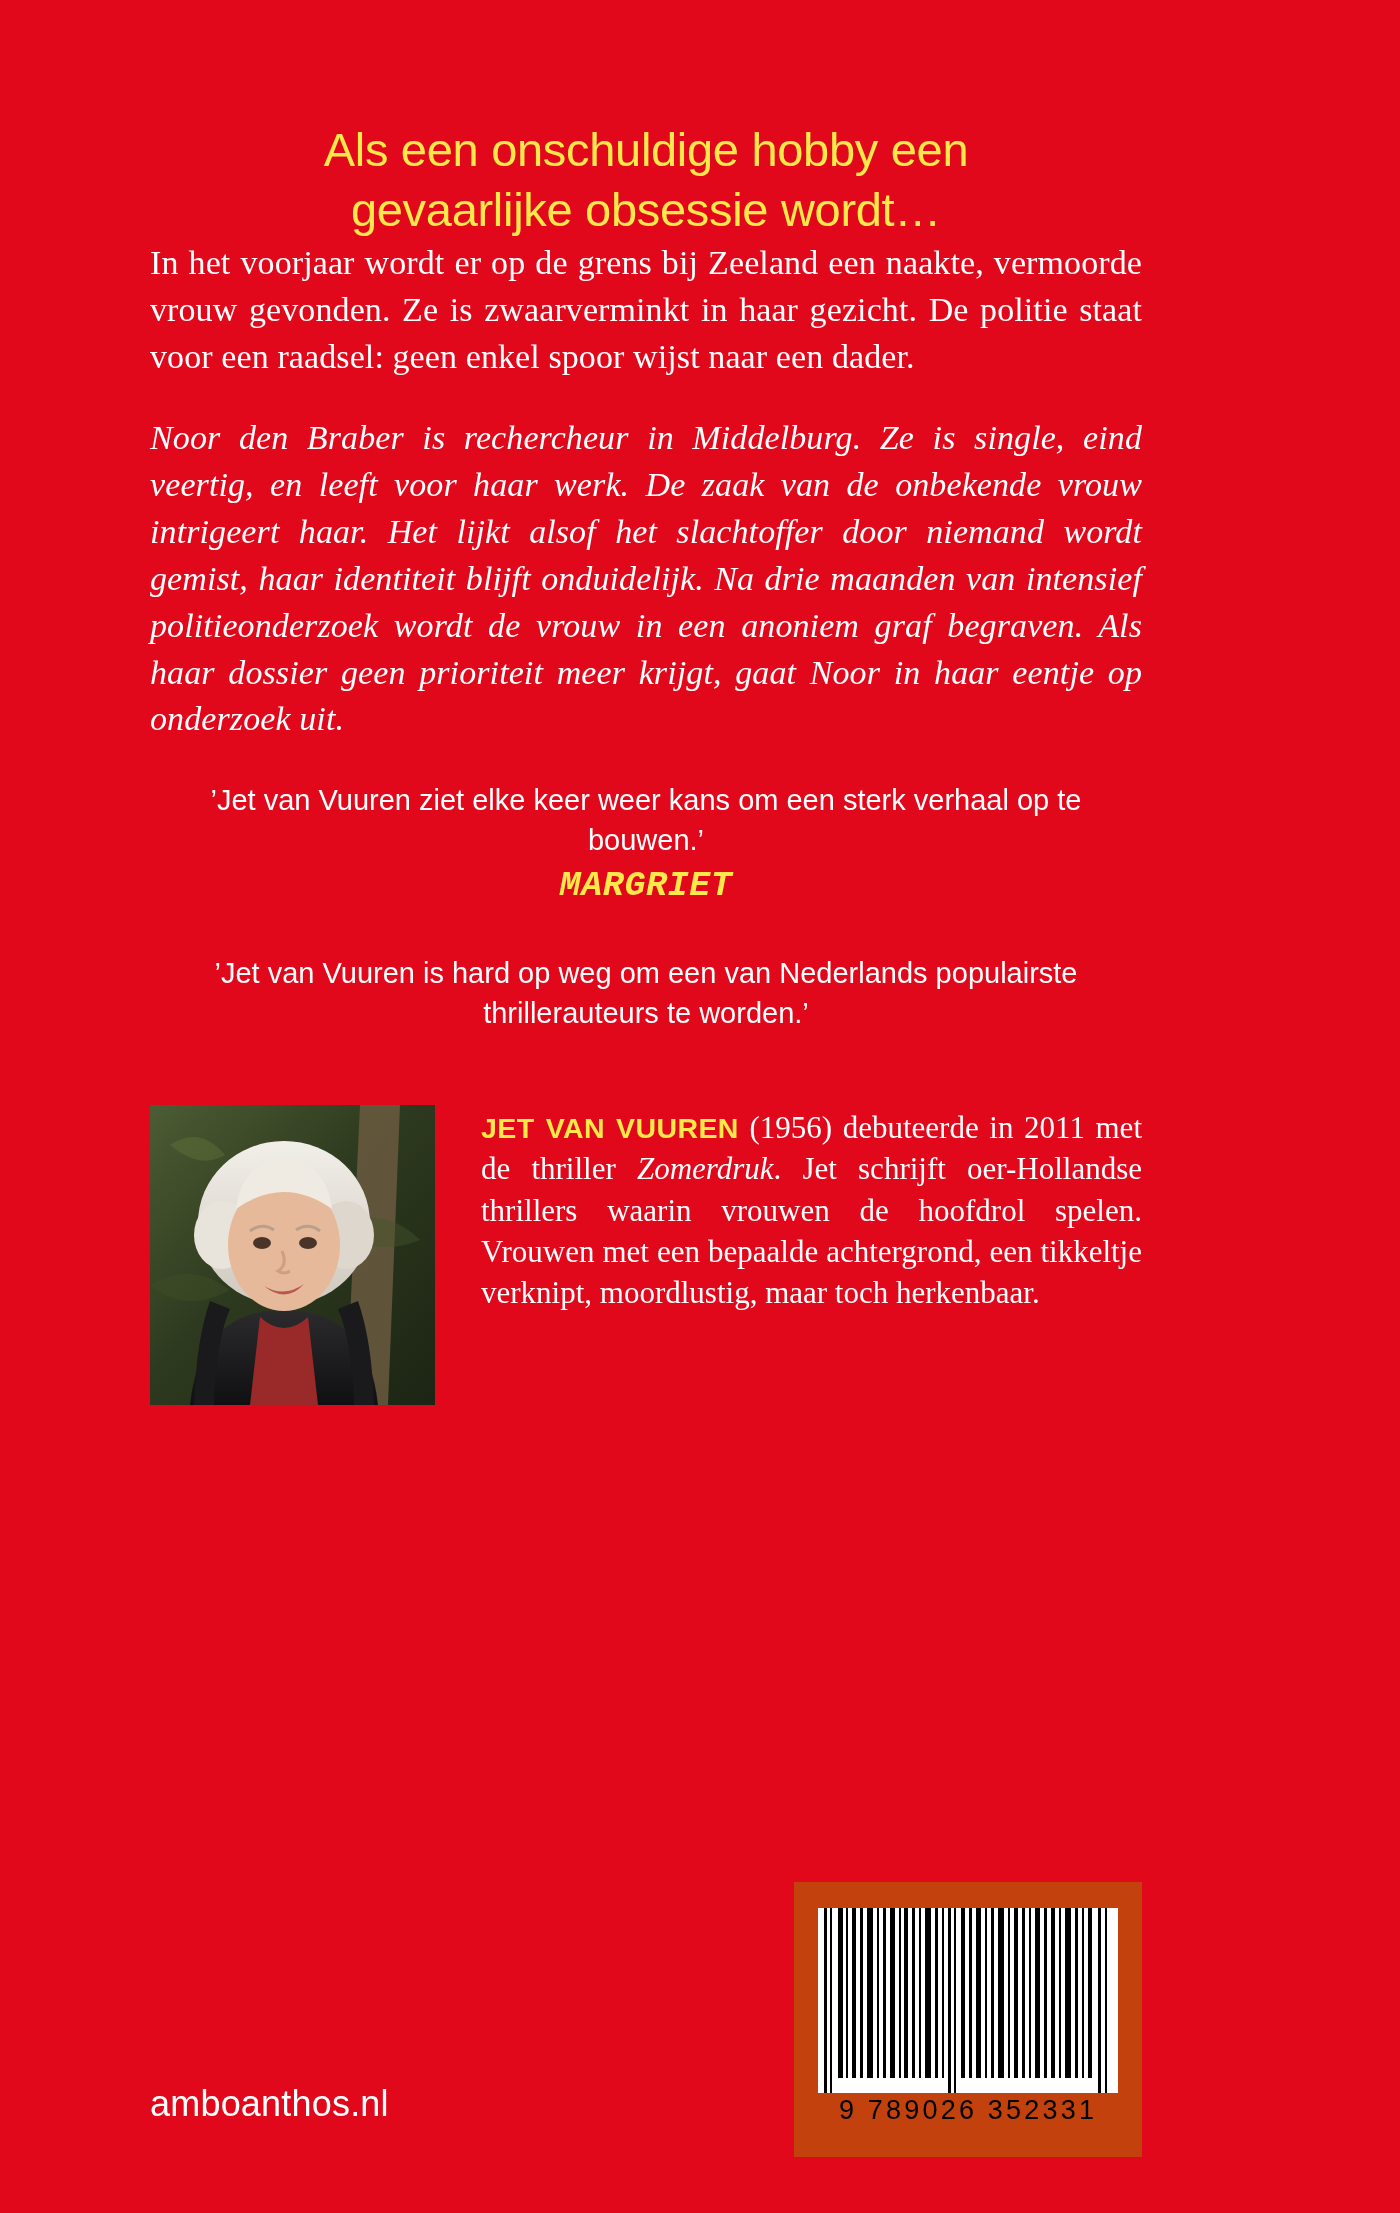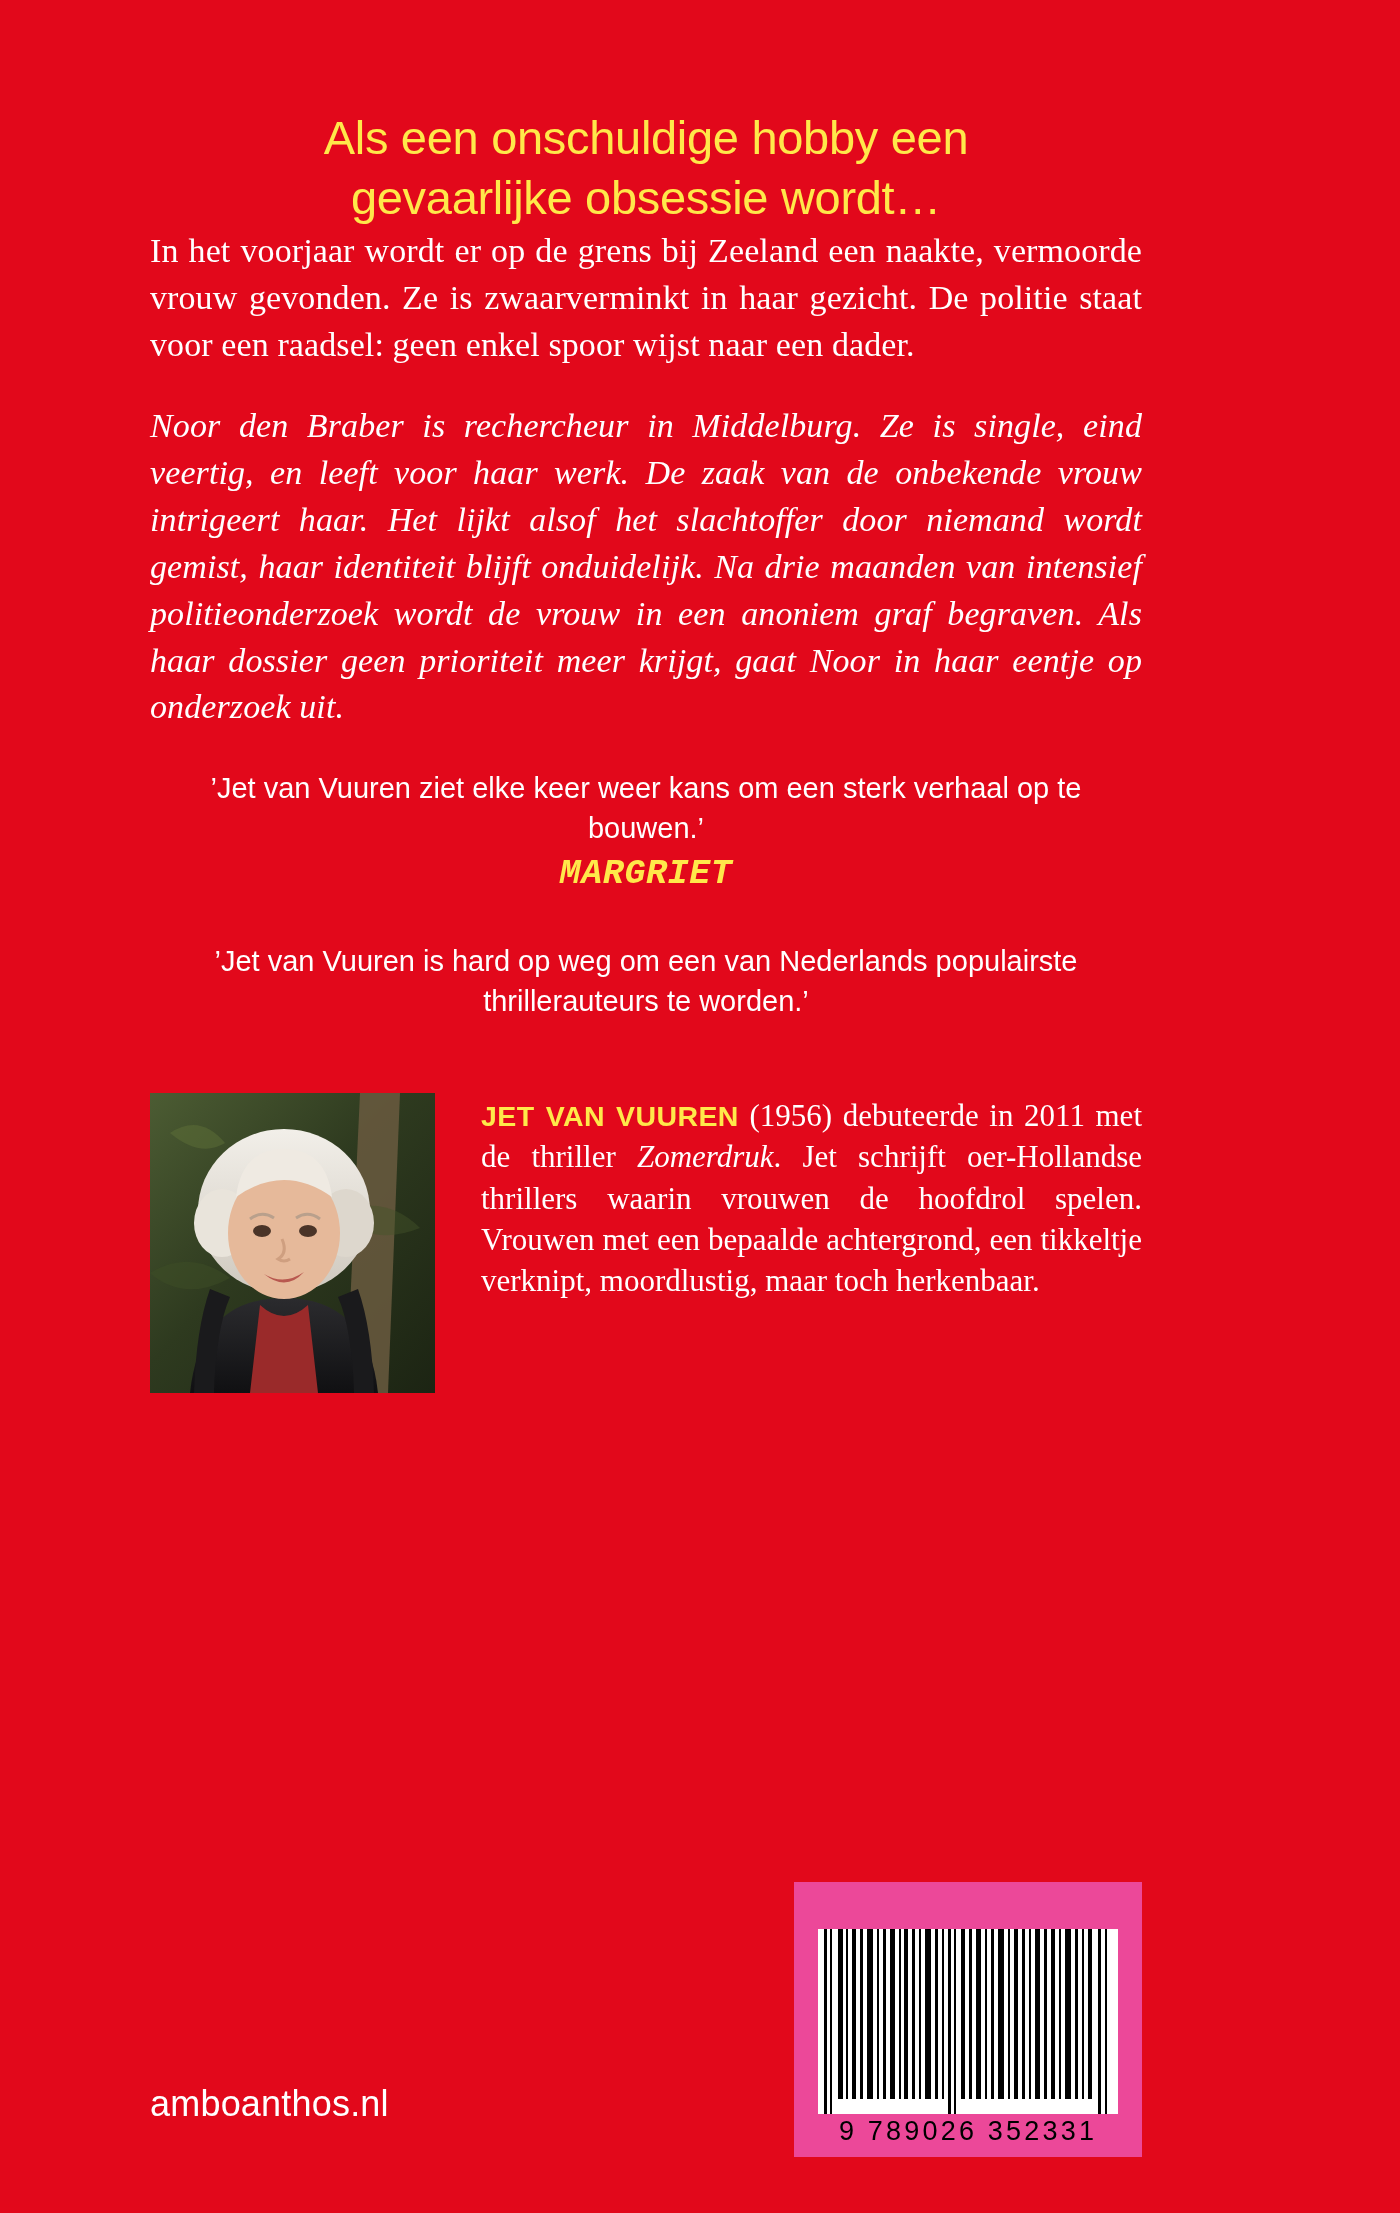--- a/index.html
+++ b/index.html
@@ -13,21 +13,21 @@
     font-family: "Liberation Serif", serif;
     color: #ffffff;
     overflow: hidden;
     position: relative;
   }
   .page {
     position: relative;
     width: 1292px;
     height: 2213px;
     box-sizing: border-box;
-    padding: 4px 150px;
+    padding: 16px 150px;
   }
   .tagline {
     color: #ffe84a;
     font-family: "Liberation Sans", sans-serif;
     font-size: 47px;
     line-height: 1.28;
     font-weight: 400;
     letter-spacing: -0.3px;
     padding-top: 104px;
     text-align: center;
@@ -118,27 +118,27 @@
     font-size: 36px;
     color: #ffffff;
     letter-spacing: 0.2px;
   }
   .barcode-box {
     position: absolute;
     right: 150px;
     bottom: 56px;
     width: 348px;
     height: 275px;
-    background: #ec4899;
+    background: #c2410c;
     box-sizing: border-box;
     padding: 26px 22px 10px 22px;
     display: flex;
     flex-direction: column;
     align-items: center;
-    justify-content: flex-end;
+    justify-content: flex-start;
   }
   .barcode-bars {
     width: 300px;
     height: 185px;
     display: block;
   }
   .barcode-number {
     font-family: "Liberation Sans", sans-serif;
     font-size: 27px;
     letter-spacing: 3.2px;

